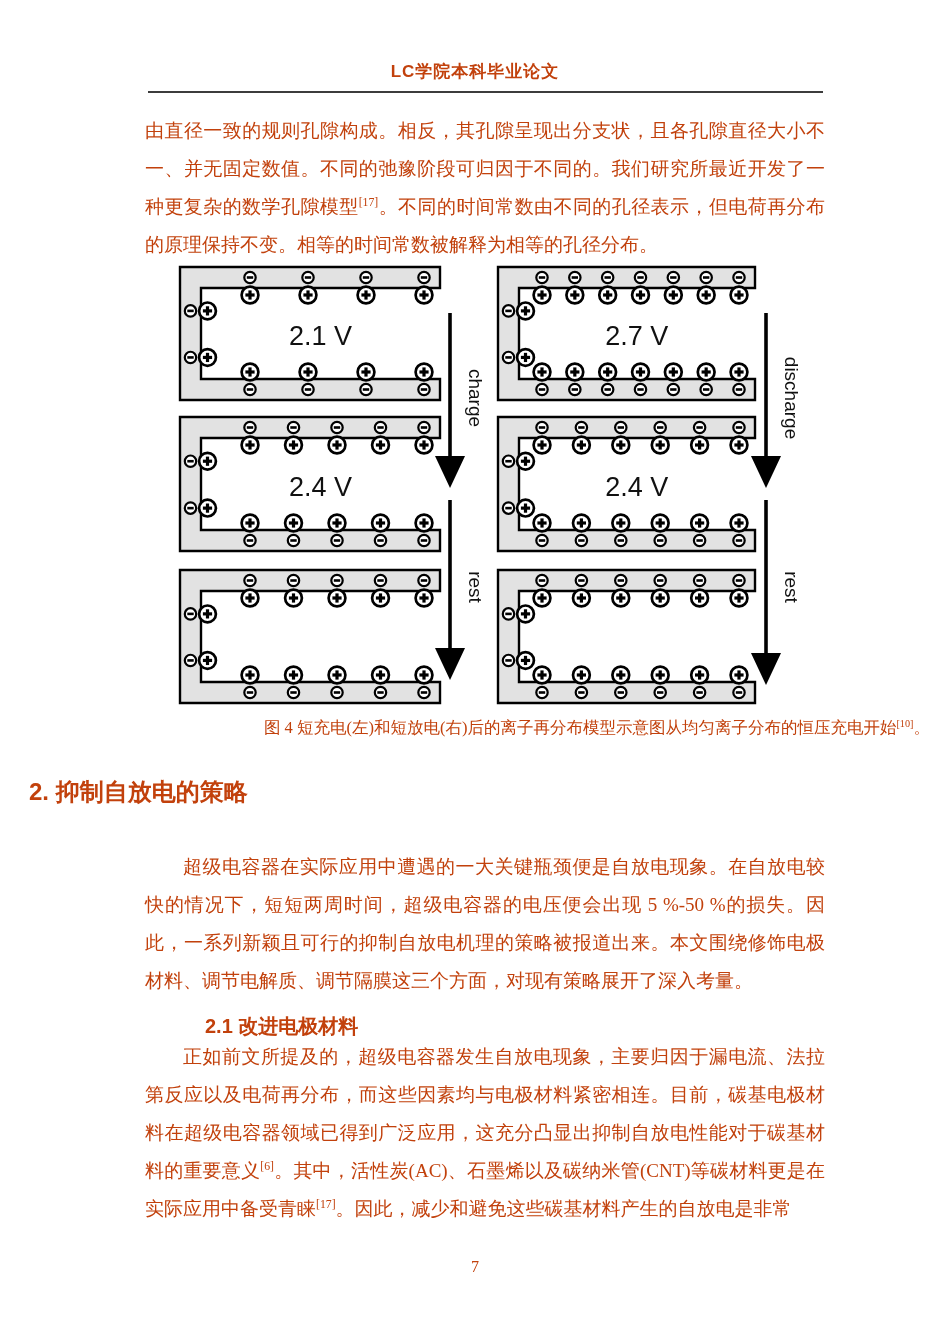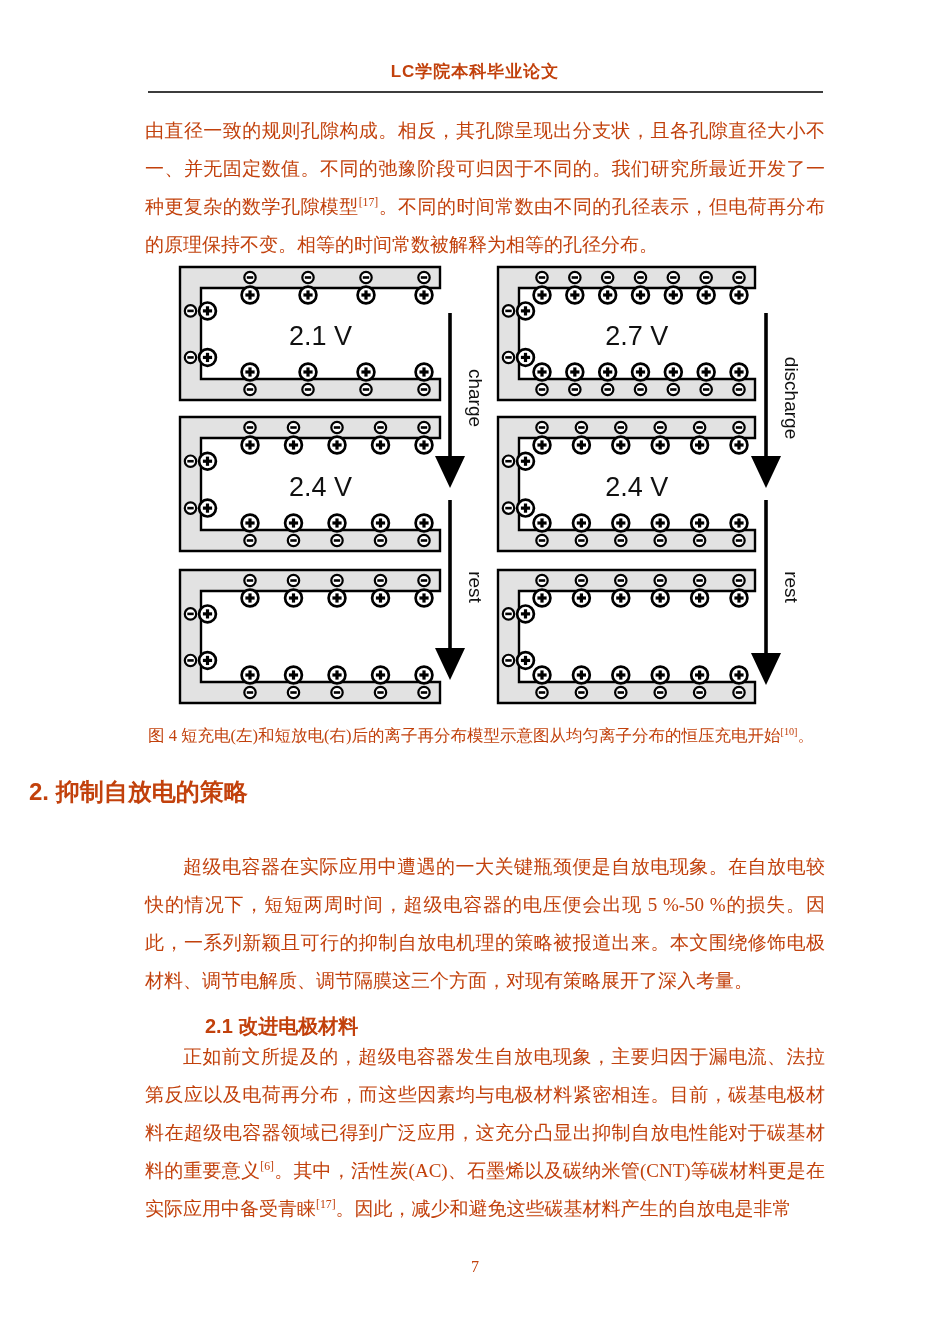--- a/index.html
+++ b/index.html
@@ -31,21 +31,21 @@
   .indent{text-indent:2em;}
   .p1{top:112px;}
   .p2{top:848px;}
   .p3{top:1038px;}
   sup{font-size:0.62em;vertical-align:super;line-height:0;}
   .fig{
     position:absolute;left:160px;top:262px;width:680px;height:450px;
   }
   .caption{
     position:absolute;left:140px;top:716px;width:790px;
-    font-size:16.5px;line-height:24px;white-space:nowrap;margin:8px;
+    font-size:16.5px;line-height:24px;white-space:nowrap;margin:0;text-align:right;
   }
   .sec{
     position:absolute;top:776px;left:0;width:100%;
     text-align:left;
     font-family:"Liberation Sans","DejaVu Sans",sans-serif;
     font-weight:bold;font-size:24px;margin:0;padding-left:29px;
   }
   .subsec{
     position:absolute;top:1000px;left:145px;width:680px;
     font-family:"Liberation Sans","DejaVu Sans",sans-serif;

